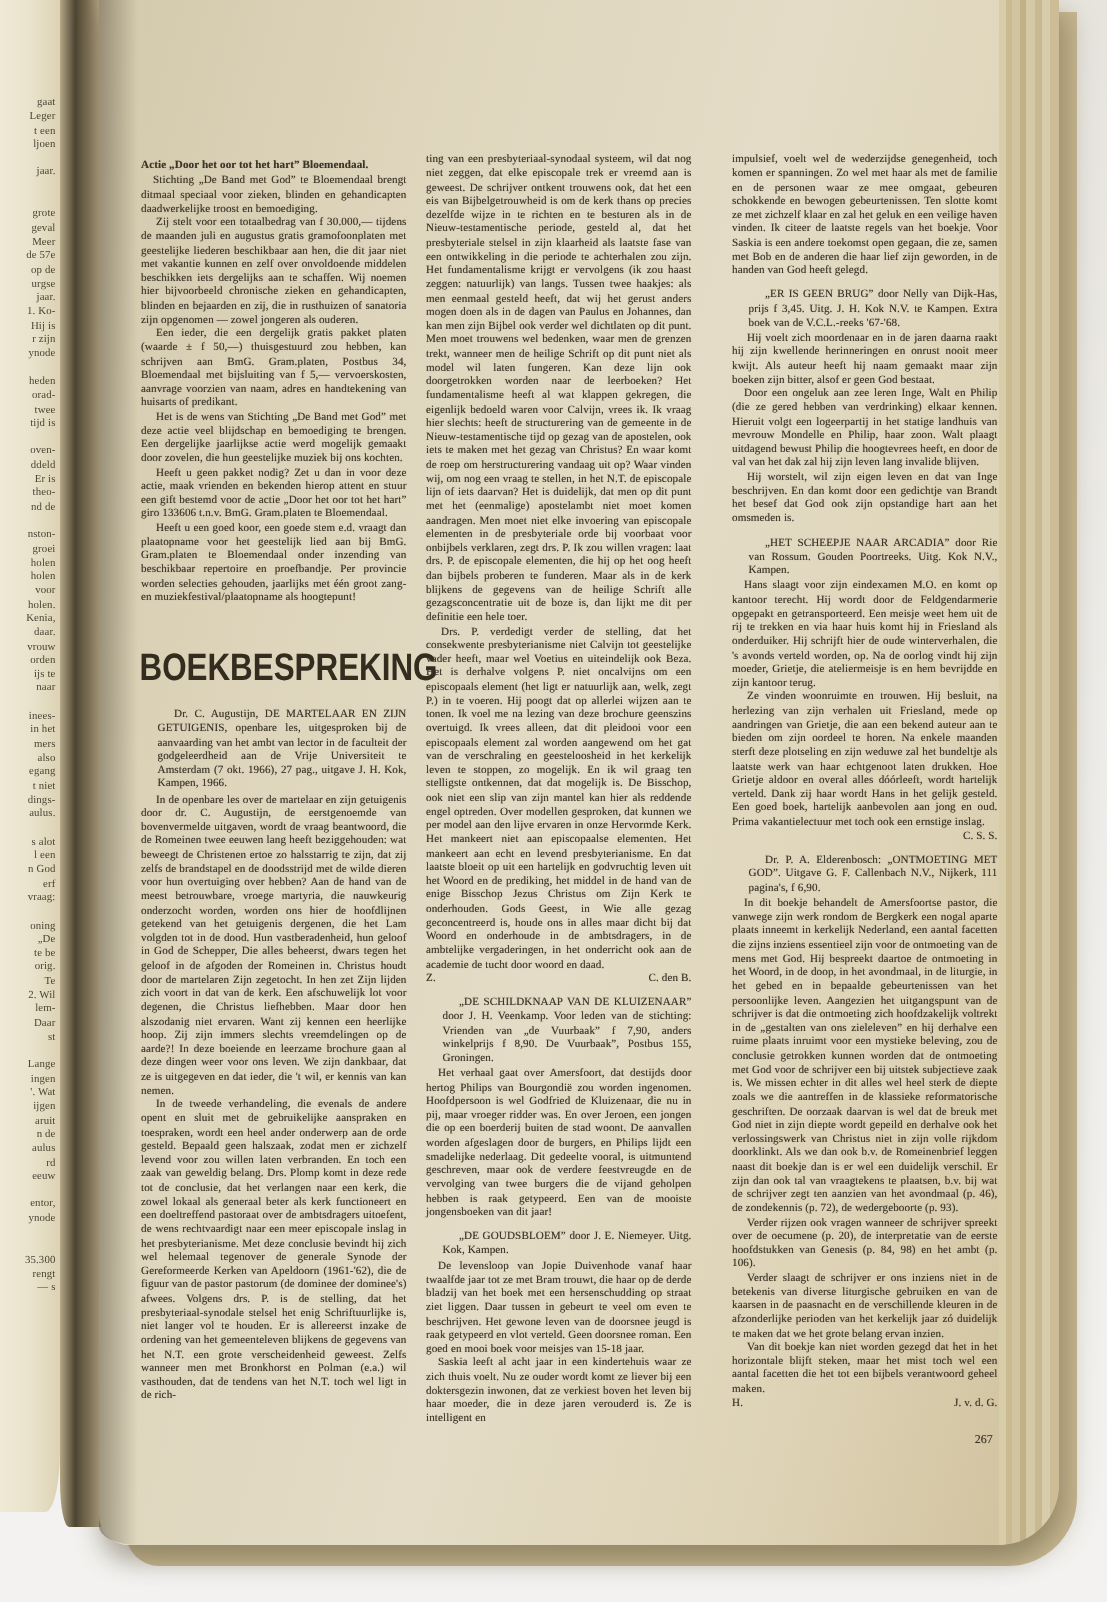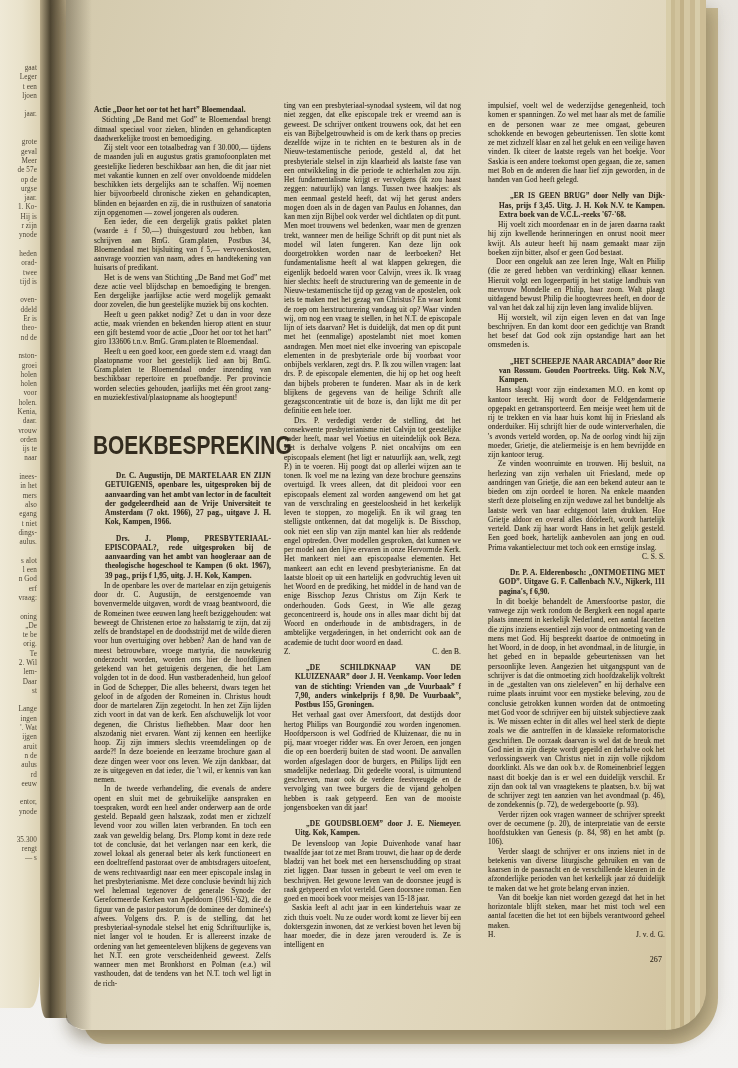--- a/index.html
+++ b/index.html
@@ -55,21 +55,21 @@
     margin-top:47px;
   }
   #col-0{left:94px;top:58px;}
   #col-1{left:284px;}
   #col-2{left:488px;}
   .blk{margin:0;}
   .p{text-indent:10px;}
   .p-cont{text-indent:0;}
   .p-first{text-indent:8px;}
   .article-head{font-weight:bold;margin-bottom:1px;}
-  .review-head{font-weight:bold;padding-left:11px;text-indent:11px;margin:7px 0 1px;}
+  .review-head{font-weight:normal;padding-left:11px;text-indent:11px;margin:7px 0 1px;}
   .display{
     font-family:"Liberation Sans",sans-serif;font-weight:bold;color:#332c1f;
     font-size:25.5px;letter-spacing:0;transform:scaleX(.82);transform-origin:0 50%;
     white-space:nowrap;margin:30px 0 13px -1px;text-shadow:none;line-height:26px;
   }
   .sig{display:flex;justify-content:space-between;margin:0 0 2px;}
   .sig .r{text-align:left;}
   .pagenum{text-align:right;font-weight:normal;font-size:8px;margin-top:16px;padding-right:3px;}
 </style>
 </head>
@@ -172,21 +172,20 @@
 <div class="col" id="col-0">
     <div class="blk article-head">Actie „Door het oor tot het hart” Bloemendaal.</div>
     <div class="blk p-first">Stichting „De Band met God” te Bloemendaal brengt ditmaal speciaal voor zieken, blinden en gehandicapten daadwerkelijke troost en bemoediging.</div>
     <div class="blk p">Zij stelt voor een totaalbedrag van f 30.000,— tijdens de maanden juli en augustus gratis gramofoonplaten met geestelijke liederen beschikbaar aan hen, die dit jaar niet met vakantie kunnen en zelf over onvoldoende middelen beschikken iets dergelijks aan te schaffen. Wij noemen hier bijvoorbeeld chronische zieken en gehandicapten, blinden en bejaarden en zij, die in rusthuizen of sanatoria zijn opgenomen — zowel jongeren als ouderen.</div>
     <div class="blk p">Een ieder, die een dergelijk gratis pakket platen (waarde ± f 50,—) thuisgestuurd zou hebben, kan schrijven aan BmG. Gram.platen, Postbus 34, Bloemendaal met bijsluiting van f 5,— vervoerskosten, aanvrage voorzien van naam, adres en handtekening van huisarts of predikant.</div>
     <div class="blk p">Het is de wens van Stichting „De Band met God” met deze actie veel blijdschap en bemoediging te brengen. Een dergelijke jaarlijkse actie werd mogelijk gemaakt door zovelen, die hun geestelijke muziek bij ons kochten.</div>
     <div class="blk p">Heeft u geen pakket nodig? Zet u dan in voor deze actie, maak vrienden en bekenden hierop attent en stuur een gift bestemd voor de actie „Door het oor tot het hart” giro 133606 t.n.v. BmG. Gram.platen te Bloemendaal.</div>
     <div class="blk p">Heeft u een goed koor, een goede stem e.d. vraagt dan plaatopname voor het geestelijk lied aan bij BmG. Gram.platen te Bloemendaal onder inzending van beschikbaar repertoire en proefbandje. Per provincie worden selecties gehouden, jaarlijks met één groot zang- en muziekfestival/plaatopname als hoogtepunt!</div>
     <div class="blk display">BOEKBESPREKING</div>
     <div class="blk review-head">Dr. C. Augustijn, DE MARTELAAR EN ZIJN GETUIGENIS, openbare les, uitgesproken bij de aanvaarding van het ambt van lector in de faculteit der godgeleerdheid aan de Vrije Universiteit te Amsterdam (7 okt. 1966), 27 pag., uitgave J. H. Kok, Kampen, 1966.</div>
-    <div class="blk review-head">Drs. J. Plomp, PRESBYTERIAAL-EPISCOPAAL?, rede uitgesproken bij de aanvaarding van het ambt van hoogleraar aan de theologische hogeschool te Kampen (6 okt. 1967), 39 pag., prijs f 1,95, uitg. J. H. Kok, Kampen.</div>
     <div class="blk p">In de openbare les over de martelaar en zijn getuigenis door dr. C. Augustijn, de eerstgenoemde van bovenvermelde uitgaven, wordt de vraag beantwoord, die de Romeinen twee eeuwen lang heeft beziggehouden: wat beweegt de Christenen ertoe zo halsstarrig te zijn, dat zij zelfs de brandstapel en de doodsstrijd met de wilde dieren voor hun overtuiging over hebben? Aan de hand van de meest betrouwbare, vroege martyria, die nauwkeurig onderzocht worden, worden ons hier de hoofdlijnen getekend van het getuigenis dergenen, die het Lam volgden tot in de dood. Hun vastberadenheid, hun geloof in God de Schepper, Die alles beheerst, dwars tegen het geloof in de afgoden der Romeinen in. Christus houdt door de martelaren Zijn zegetocht. In hen zet Zijn lijden zich voort in dat van de kerk. Een afschuwelijk lot voor degenen, die Christus liefhebben. Maar door hen alszodanig niet ervaren. Want zij kennen een heerlijke hoop. Zij zijn immers slechts vreemdelingen op de aarde?! In deze boeiende en leerzame brochure gaan al deze dingen weer voor ons leven. We zijn dankbaar, dat ze is uitgegeven en dat ieder, die 't wil, er kennis van kan nemen.</div>
     <div class="blk p">In de tweede verhandeling, die evenals de andere opent en sluit met de gebruikelijke aanspraken en toespraken, wordt een heel ander onderwerp aan de orde gesteld. Bepaald geen halszaak, zodat men er zichzelf levend voor zou willen laten verbranden. En toch een zaak van geweldig belang. Drs. Plomp komt in deze rede tot de conclusie, dat het verlangen naar een kerk, die zowel lokaal als generaal beter als kerk functioneert en een doeltreffend pastoraat over de ambtsdragers uitoefent, de wens rechtvaardigt naar een meer episcopale inslag in het presbyterianisme. Met deze conclusie bevindt hij zich wel helemaal tegenover de generale Synode der Gereformeerde Kerken van Apeldoorn (1961-'62), die de figuur van de pastor pastorum (de dominee der dominee's) afwees. Volgens drs. P. is de stelling, dat het presbyteriaal-synodale stelsel het enig Schriftuurlijke is, niet langer vol te houden. Er is allereerst inzake de ordening van het gemeenteleven blijkens de gegevens van het N.T. een grote verscheidenheid geweest. Zelfs wanneer men met Bronkhorst en Polman (e.a.) wil vasthouden, dat de tendens van het N.T. toch wel ligt in de rich-</div>
   </div>
 <div class="col" id="col-1">
     <div class="blk p-cont">ting van een presbyteriaal-synodaal systeem, wil dat nog niet zeggen, dat elke episcopale trek er vreemd aan is geweest. De schrijver ontkent trouwens ook, dat het een eis van Bijbelgetrouwheid is om de kerk thans op precies dezelfde wijze in te richten en te besturen als in de Nieuw-testamentische periode, gesteld al, dat het presbyteriale stelsel in zijn klaarheid als laatste fase van een ontwikkeling in die periode te achterhalen zou zijn. Het fundamentalisme krijgt er vervolgens (ik zou haast zeggen: natuurlijk) van langs. Tussen twee haakjes: als men eenmaal gesteld heeft, dat wij het gerust anders mogen doen als in de dagen van Paulus en Johannes, dan kan men zijn Bijbel ook verder wel dichtlaten op dit punt. Men moet trouwens wel bedenken, waar men de grenzen trekt, wanneer men de heilige Schrift op dit punt niet als model wil laten fungeren. Kan deze lijn ook doorgetrokken worden naar de leerboeken? Het fundamentalisme heeft al wat klappen gekregen, die eigenlijk bedoeld waren voor Calvijn, vrees ik. Ik vraag hier slechts: heeft de structurering van de gemeente in de Nieuw-testamentische tijd op gezag van de apostelen, ook iets te maken met het gezag van Christus? En waar komt de roep om herstructurering vandaag uit op? Waar vinden wij, om nog een vraag te stellen, in het N.T. de episcopale lijn of iets daarvan? Het is duidelijk, dat men op dit punt met het (eenmalige) apostelambt niet moet komen aandragen. Men moet niet elke invoering van episcopale elementen in de presbyteriale orde bij voorbaat voor onbijbels verklaren, zegt drs. P. Ik zou willen vragen: laat drs. P. de episcopale elementen, die hij op het oog heeft dan bijbels proberen te funderen. Maar als in de kerk blijkens de gegevens van de heilige Schrift alle gezagsconcentratie uit de boze is, dan lijkt me dit per definitie een hele toer.</div>
     <div class="blk p">Drs. P. verdedigt verder de stelling, dat het consekwente presbyterianisme niet Calvijn tot geestelijke vader heeft, maar wel Voetius en uiteindelijk ook Beza. Het is derhalve volgens P. niet oncalvijns om een episcopaals element (het ligt er natuurlijk aan, welk, zegt P.) in te voeren. Hij poogt dat op allerlei wijzen aan te tonen. Ik voel me na lezing van deze brochure geenszins overtuigd. Ik vrees alleen, dat dit pleidooi voor een episcopaals element zal worden aangewend om het gat van de verschraling en geesteloosheid in het kerkelijk leven te stoppen, zo mogelijk. En ik wil graag ten stelligste ontkennen, dat dat mogelijk is. De Bisschop, ook niet een slip van zijn mantel kan hier als reddende engel optreden. Over modellen gesproken, dat kunnen we per model aan den lijve ervaren in onze Hervormde Kerk. Het mankeert niet aan episcopaalse elementen. Het mankeert aan echt en levend presbyterianisme. En dat laatste bloeit op uit een hartelijk en godvruchtig leven uit het Woord en de prediking, het middel in de hand van de enige Bisschop Jezus Christus om Zijn Kerk te onderhouden. Gods Geest, in Wie alle gezag geconcentreerd is, houde ons in alles maar dicht bij dat Woord en onderhoude in de ambtsdragers, in de ambtelijke vergaderingen, in het onderricht ook aan de academie de tucht door woord en daad.</div>
     <div class="blk sig">
       <span class="l">Z.</span>
       <span class="r">C. den B.</span>
     </div>

